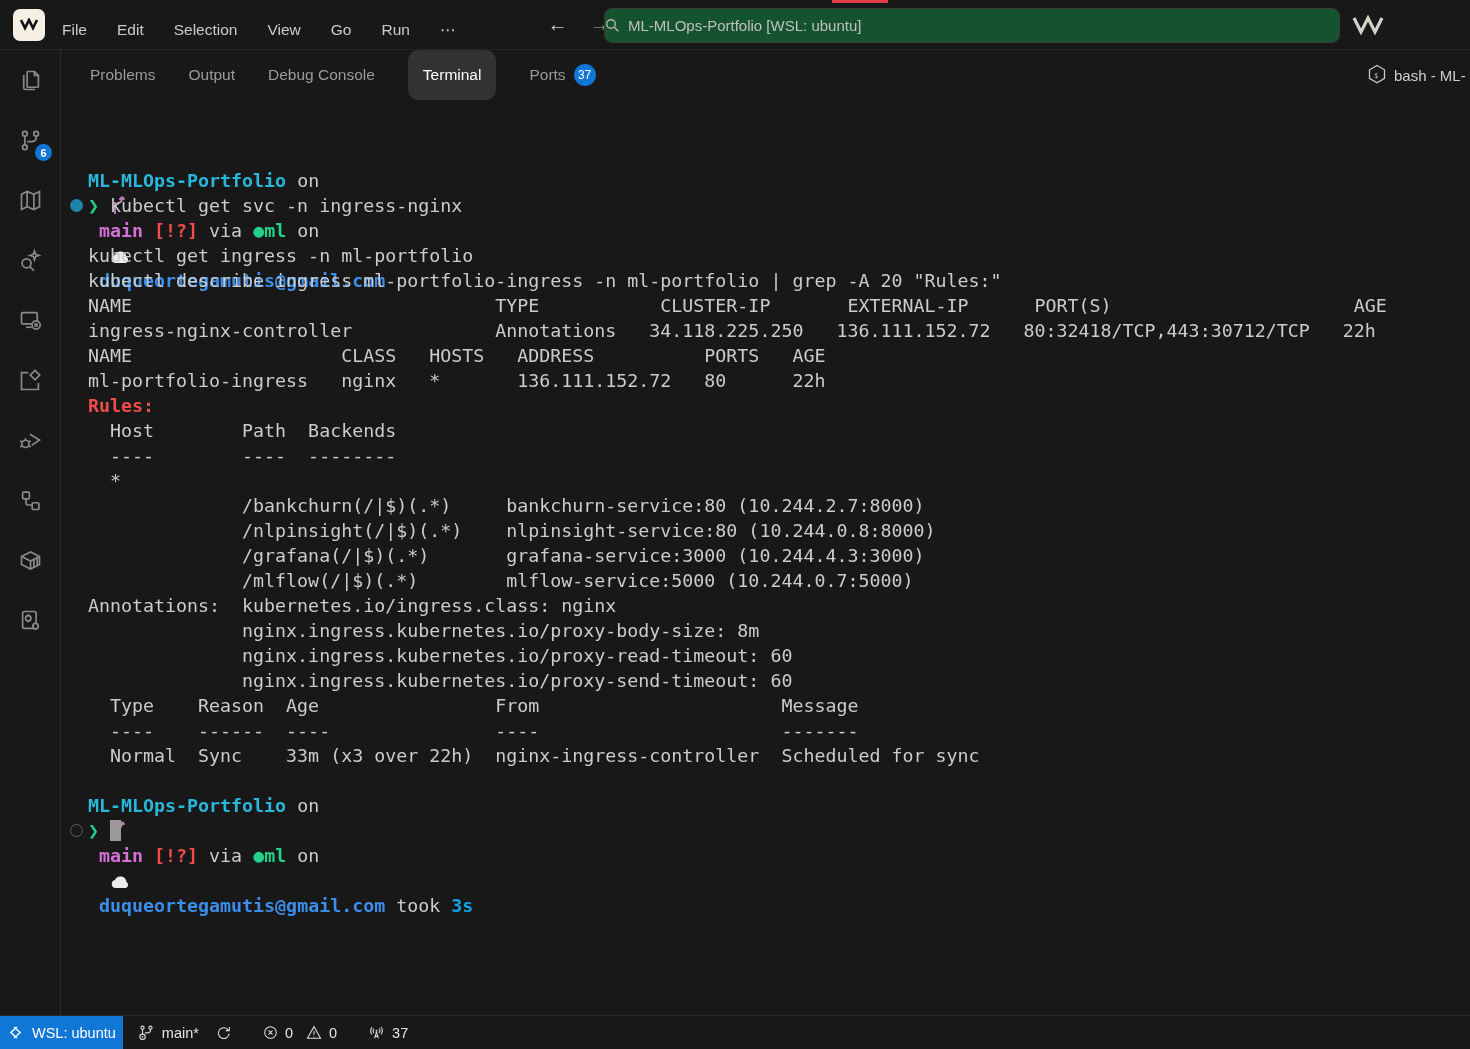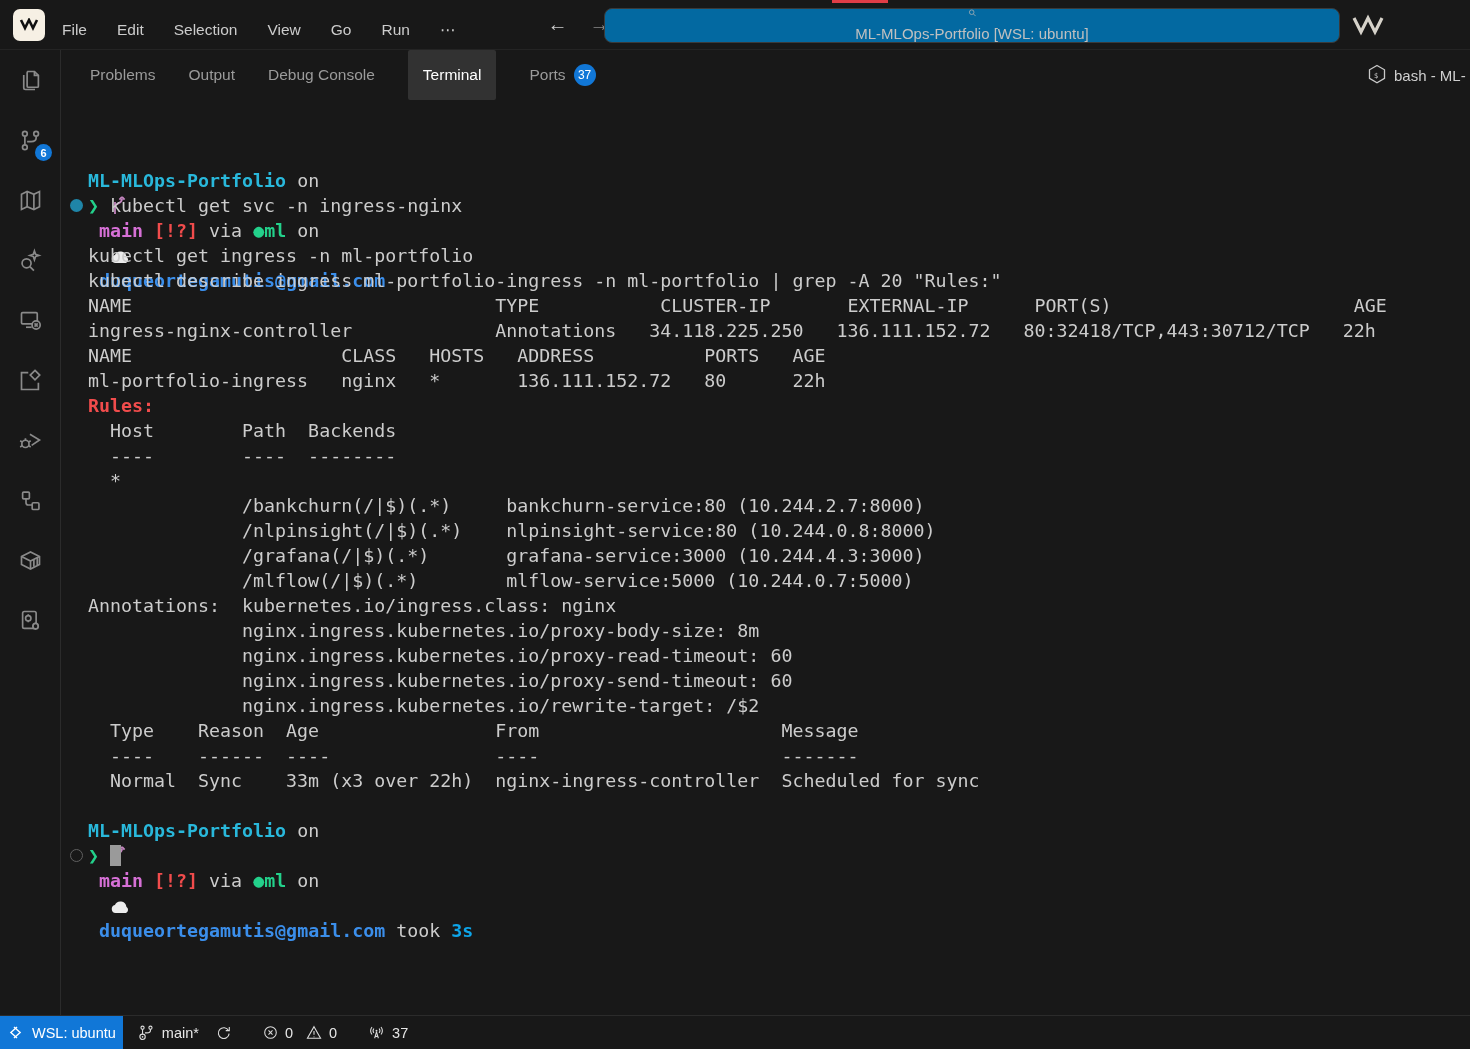--- a/index.html
+++ b/index.html
@@ -9,42 +9,42 @@
   
   .titlebar { position:absolute; left:0; top:0; width:1470px; height:50px;
     background:#181818; border-bottom:1px solid #242424; display:flex; align-items:center; }
   .app-logo { width:32px; height:32px; margin-left:13px; background:#f6f0e4; border-radius:7px;
     display:flex; align-items:center; justify-content:center; }
   .menus { display:flex; align-items:flex-end; margin-left:17px; gap:30px; font-size:15.5px; color:#cccccc;margin-top:11px; }
   .menus span { cursor:default; }
   .nav-arrows { display:flex; align-items:center; gap:22px; margin-left:92px; font-size:20px; }
   .nav-arrows .fwd { color:#8a8a8a; }
   .cmd-center { position:absolute; left:604px; top:8px; width:736px; height:35px;
-    background:#0369a1; border:1px solid #3a3a3a; border-radius:8px;
-    display:flex; align-items:center; justify-content:center; gap:8px;
-    color:#c0c0c0; font-size:15px;flex-direction:column; }
+    background:#14532d; border:1px solid #3a3a3a; border-radius:8px;
+    display:flex; align-items:center; justify-content:flex-start; gap:8px;
+    color:#c0c0c0; font-size:15px; }
   .wordmark { position:absolute; left:1350px; top:10px; width:36px; height:30px; }
   .red-indicator { position:absolute; left:832px; top:0; width:56px; height:3px; background:#e13d47; }
 
   
   .activitybar { position:absolute; left:0; top:50px; width:61px; height:965px;
     background:#181818; border-right:1px solid #2b2b2b; display:flex; flex-direction:column; }
   .ab-item { width:61px; height:60px; display:flex; align-items:center; justify-content:center;
     position:relative; cursor:pointer; }
   .ab-item svg { stroke:#8a8a8a; fill:none; stroke-width:1.5; }
   .ab-badge { position:absolute; right:9px; bottom:9px; min-width:17px; height:17px; border-radius:9px;
     background:#1177d7; color:#fff; font-size:11px; font-weight:bold;
     display:flex; align-items:center; justify-content:center; padding:0 3px; }
 
   
   .panel { position:absolute; left:61px; top:50px; width:1409px; height:964px; background:#181818; }
   .paneltabs { height:50px; display:flex; align-items:center; padding-left:29px; gap:33px;
     font-size:15.5px; color:#9b9b9b; position:relative; }
   .ptab { cursor:pointer; display:flex; align-items:center; gap:8px; }
-  .ptab.active { background:#323232; color:#ffffff; border-radius:2px; padding:16px 15px; }
+  .ptab.active { background:#323232; color:#ffffff; border-radius:10px; padding:16px 15px; }
   .ptab-badge { width:22px; height:22px; border-radius:50%; background:#1177d7; color:#fff;
     font-size:12px; display:flex; align-items:center; justify-content:center; }
   .terminal-label { position:absolute; left:1306px; top:0; height:50px; display:flex;
     align-items:center; gap:7px; color:#cfcfcf; font-size:15px; white-space:nowrap; }
 
   
   .terminal { position:absolute; left:0; top:50px; width:1409px; height:914px;
     padding-top:68px; font-family:"DejaVu Sans Mono", monospace;
     font-size:18.3px; line-height:25px; color:#cccccc; }
   .tline { height:25px; white-space:pre; padding-left:27px; position:relative; }
@@ -235,21 +235,20 @@
       <div class="tline"><span class="c-fg">  ----        ----  --------</span></div>
       <div class="tline"><span class="c-fg">  *</span></div>
       <div class="tline"><span class="c-fg">              /bankchurn(/|$)(.*)     bankchurn-service:80 (10.244.2.7:8000)</span></div>
       <div class="tline"><span class="c-fg">              /nlpinsight(/|$)(.*)    nlpinsight-service:80 (10.244.0.8:8000)</span></div>
       <div class="tline"><span class="c-fg">              /grafana(/|$)(.*)       grafana-service:3000 (10.244.4.3:3000)</span></div>
       <div class="tline"><span class="c-fg">              /mlflow(/|$)(.*)        mlflow-service:5000 (10.244.0.7:5000)</span></div>
       <div class="tline"><span class="c-fg">Annotations:  kubernetes.io/ingress.class: nginx</span></div>
       <div class="tline"><span class="c-fg">              nginx.ingress.kubernetes.io/proxy-body-size: 8m</span></div>
       <div class="tline"><span class="c-fg">              nginx.ingress.kubernetes.io/proxy-read-timeout: 60</span></div>
       <div class="tline"><span class="c-fg">              nginx.ingress.kubernetes.io/proxy-send-timeout: 60</span></div>
-      <div class="tline"><span class="c-fg">              nginx.ingress.kubernetes.io/rewrite-target: /$2</span></div>
       <div class="tline"><span class="c-fg">  Type    Reason  Age                From                      Message</span></div>
       <div class="tline"><span class="c-fg">  ----    ------  ----               ----                      -------</span></div>
       <div class="tline"><span class="c-fg">  Normal  Sync    33m (x3 over 22h)  nginx-ingress-controller  Scheduled for sync</span></div>
       <div class="tline"></div>
       <div class="tline"><span class="c-cyanb">ML-MLOps-Portfolio</span><span class="c-fg"> on </span>
   <svg width="17" height="20" viewBox="0 0 17 20">
           <g stroke="#c586c0" stroke-width="1.8" fill="none">
             <path d="M5 19V7"></path>
             <path d="M5 12c0-4 7-3 7-8"></path>
             <path d="M12 1l-2.6 2.6M12 1l2.6 2.6" transform="translate(0,1)"></path>

